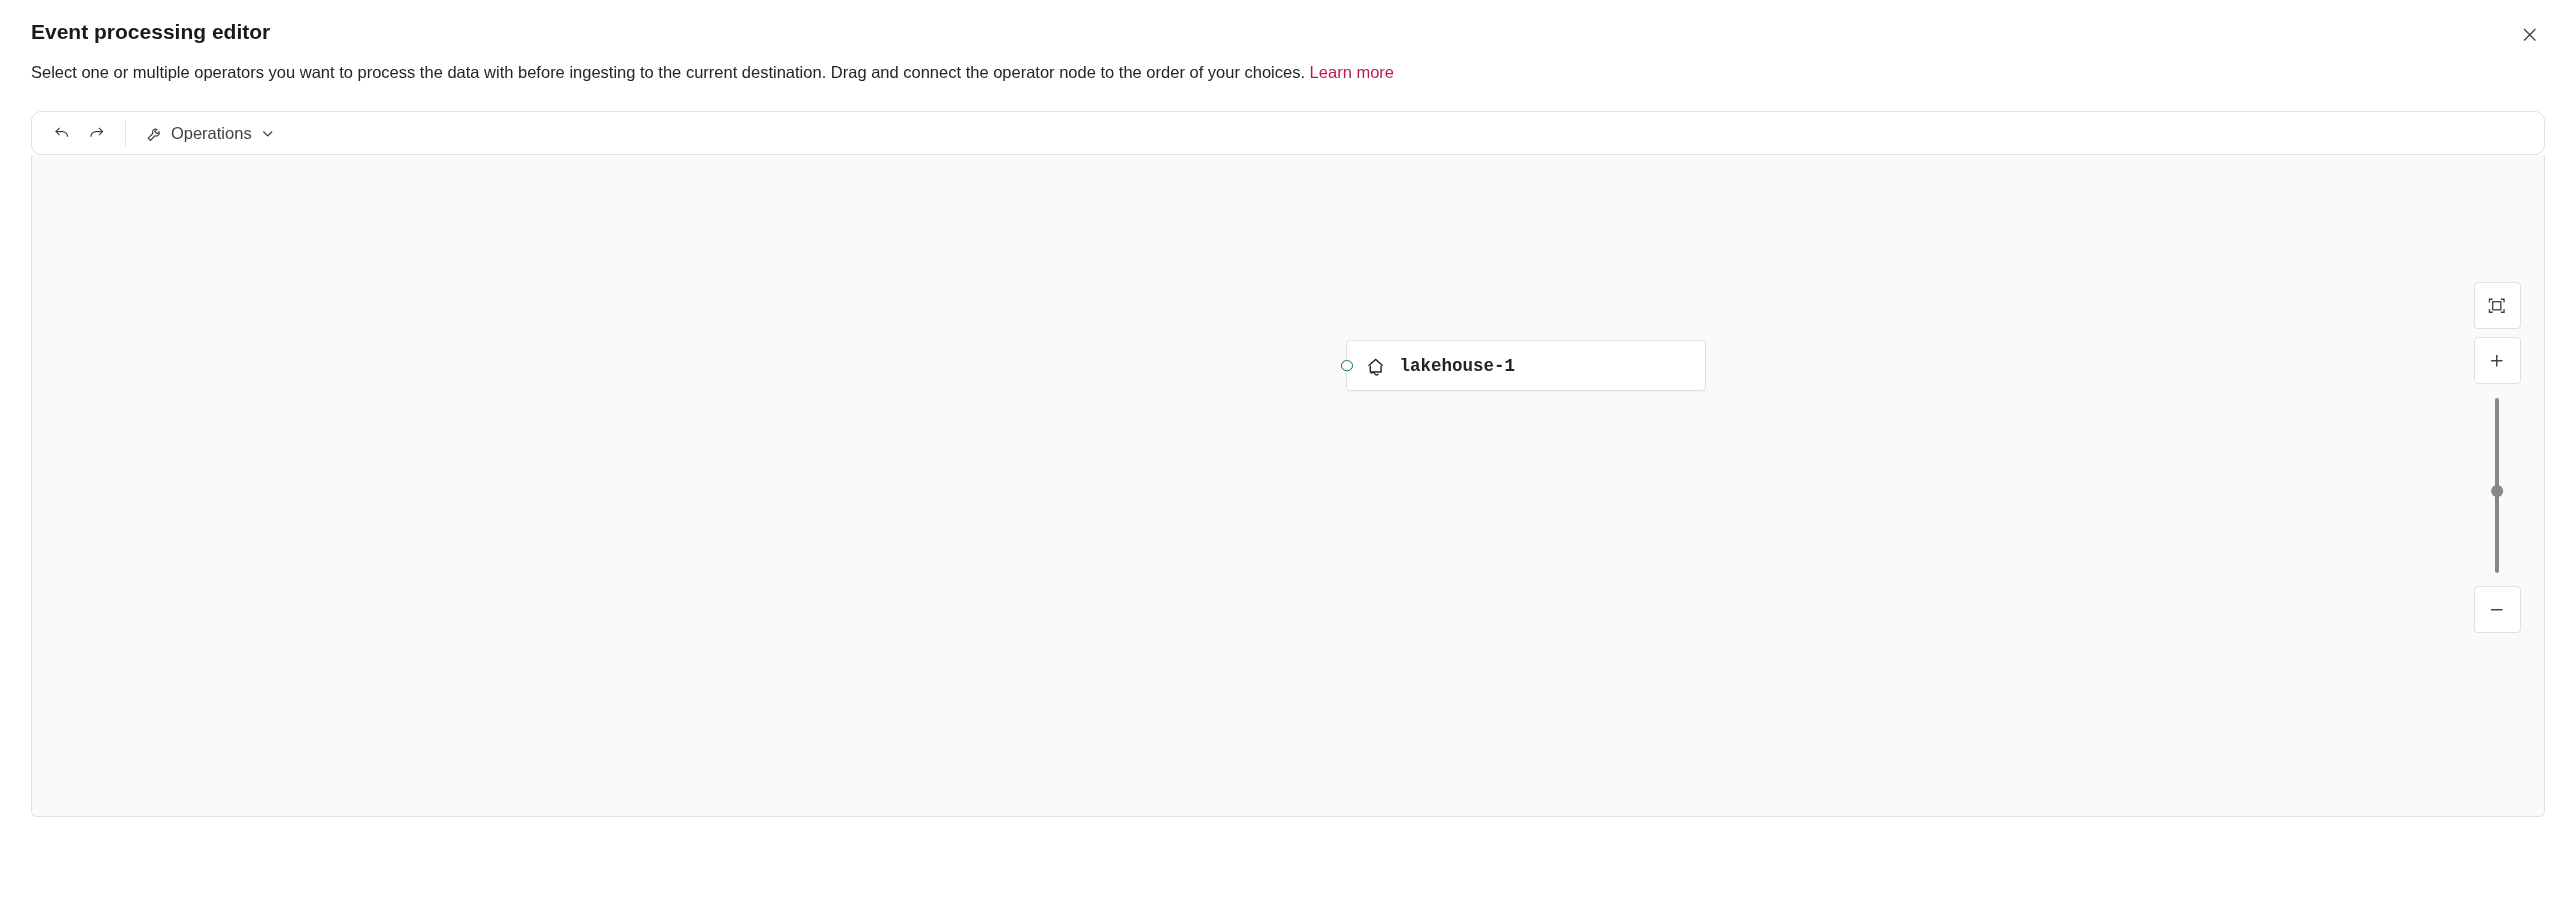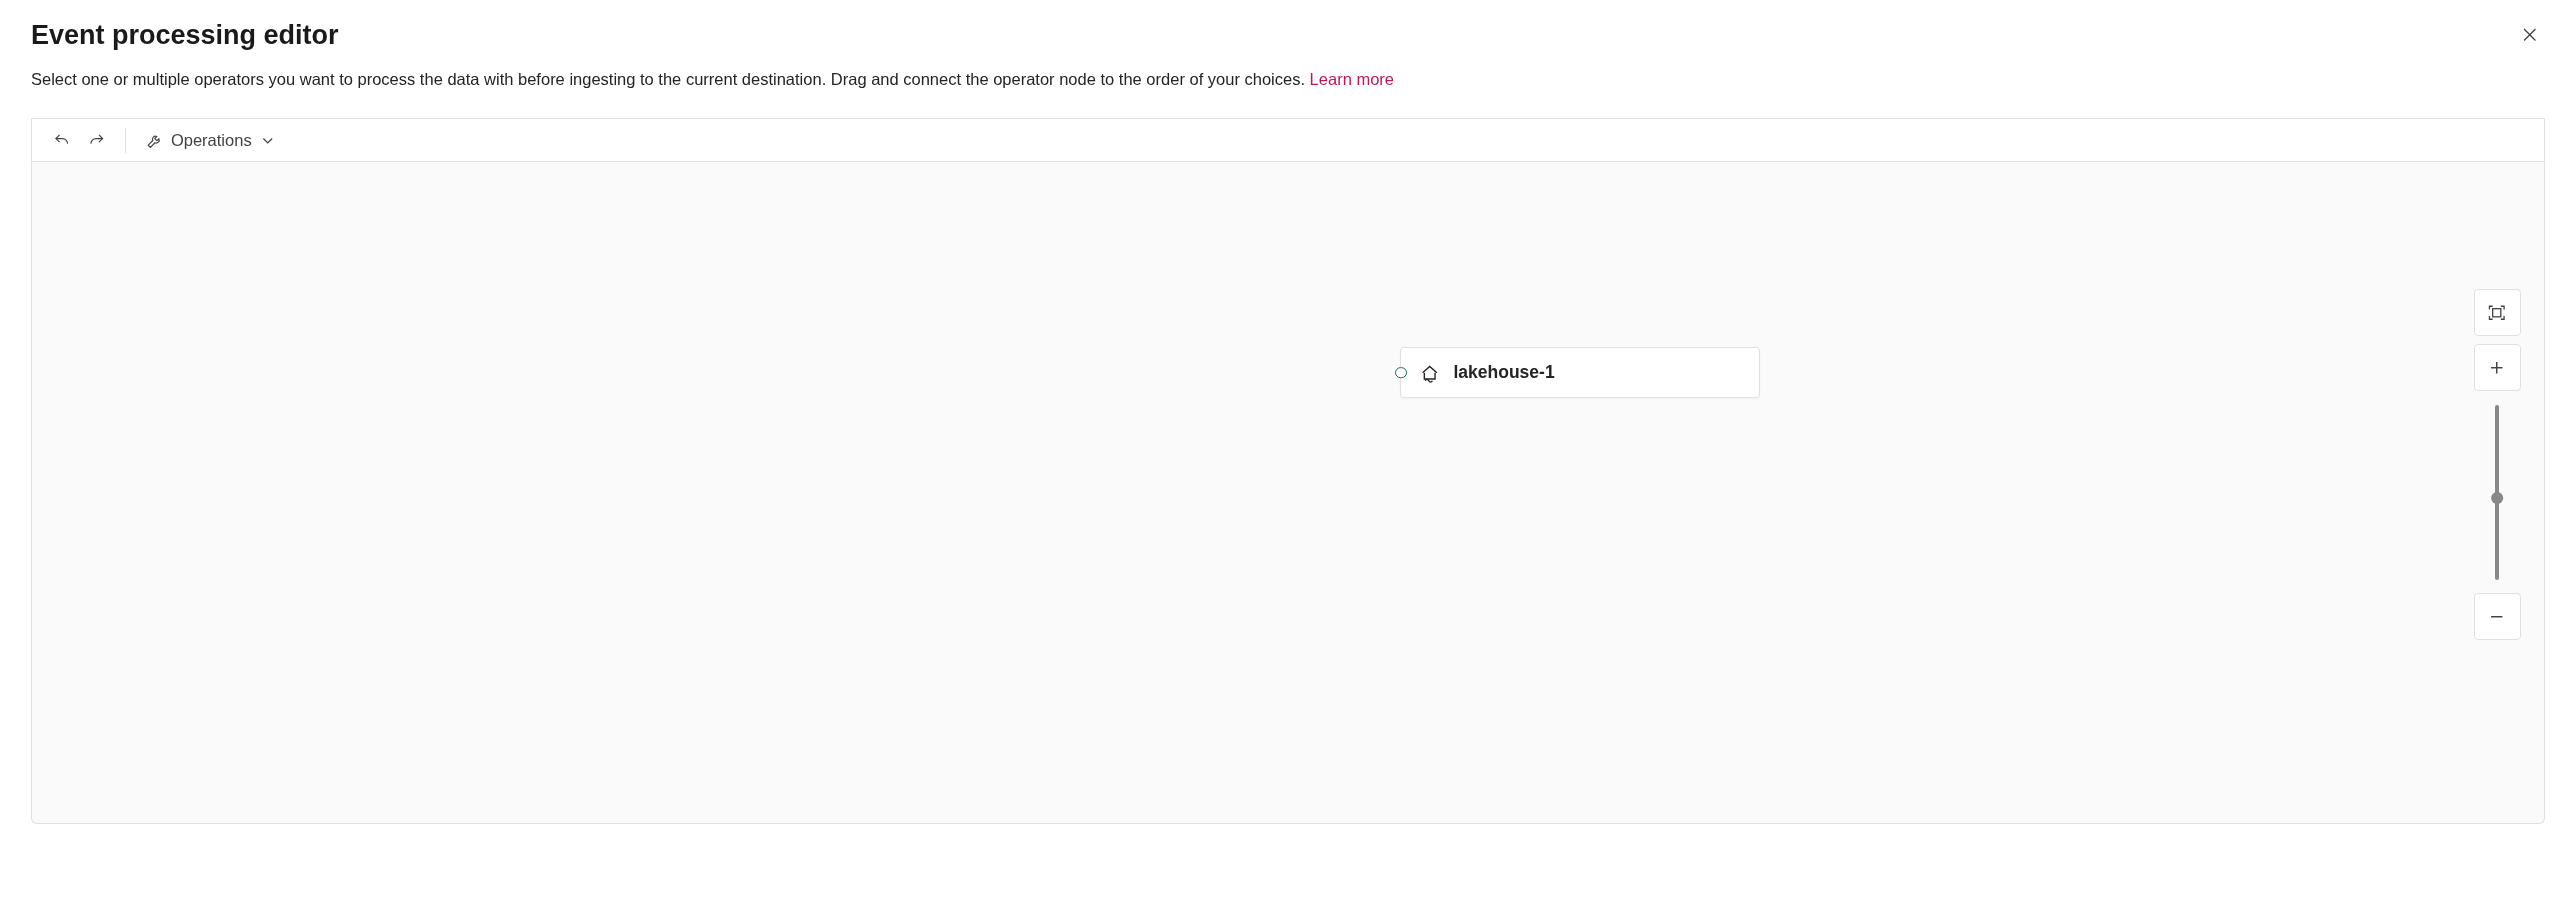--- a/index.html
+++ b/index.html
@@ -4,30 +4,30 @@
   <style>
     * { box-sizing: border-box; margin: 0; padding: 0; }
     body {
       font-family: "Segoe UI", -apple-system, BlinkMacSystemFont, sans-serif;
       background: #ffffff;
       color: #242424;
       padding: 19.5px 31px;
       min-height: 906px;
     }
     .header-row { display: flex; justify-content: space-between; align-items: flex-start; }
-    .title { font-size: 27px; font-weight: 600; color: #1a1a1a; margin-bottom: 16px; }
+    .title { font-size: 21px; font-weight: 600; color: #1a1a1a; margin-bottom: 16px; }
     .close-btn { background: none; border: none; cursor: pointer; padding: 5.8px; color: #424242; }
     .close-btn svg { width: 19.5px; height: 19.5px; }
     .subtitle { font-size: 16.5px; color: #242424; line-height: 1.5; margin-bottom: 27px; }
     .learn-link { color: #be185d; cursor: pointer; }
 
     .toolbar {
       background: #ffffff;
       border: 1px solid #e0e0e0;
-      border-radius: 1px;
+      border-radius: 10px;
       padding: 5.8px 13.6px;
       display: flex;
       align-items: center;
       gap: 1.9px;
     }
     .tb-btn { background: none; border: none; padding: 5.8px 7.8px; cursor: pointer; color: #424242; display: flex; align-items: center; gap: 7.8px; font-size: 16.5px; }
     .tb-btn svg { width: 17.5px; height: 17.5px; }
     .divider { width: 1px; height: 25px; background: #e0e0e0; margin: 0 9.7px; }
     .ops-btn { font-weight: 400; }
 
@@ -160,21 +160,21 @@
     <span>Operations</span>
     <svg viewBox="0 0 24 24" fill="none" stroke="currentColor" stroke-width="1.8" width="13.6" height="13.6">
         <polyline points="6 9 12 15 18 9"></polyline>
       </svg>
   </button>
 </div>
 
 <div class="canvas">
 
 
-  <div class="node" style="left:1368px; top:185px;">
+  <div class="node" style="left:1314px; top:185px;font-family:Liberation Mono, monospace;">
     <span class="port port-in"></span>
     <svg class="node-icon" viewBox="0 0 24 24" fill="none" stroke="currentColor" stroke-width="1.6">
         <path d="M4 12 12 5l8 7"></path>
         <path d="M6 12v7h12v-7"></path>
         <path d="M7 21c1-2 3-2 4 0s3 2 4 0"></path>
       </svg>
     <span class="node-label">lakehouse-1</span>
   </div>
 
   <div class="zoom-controls">

